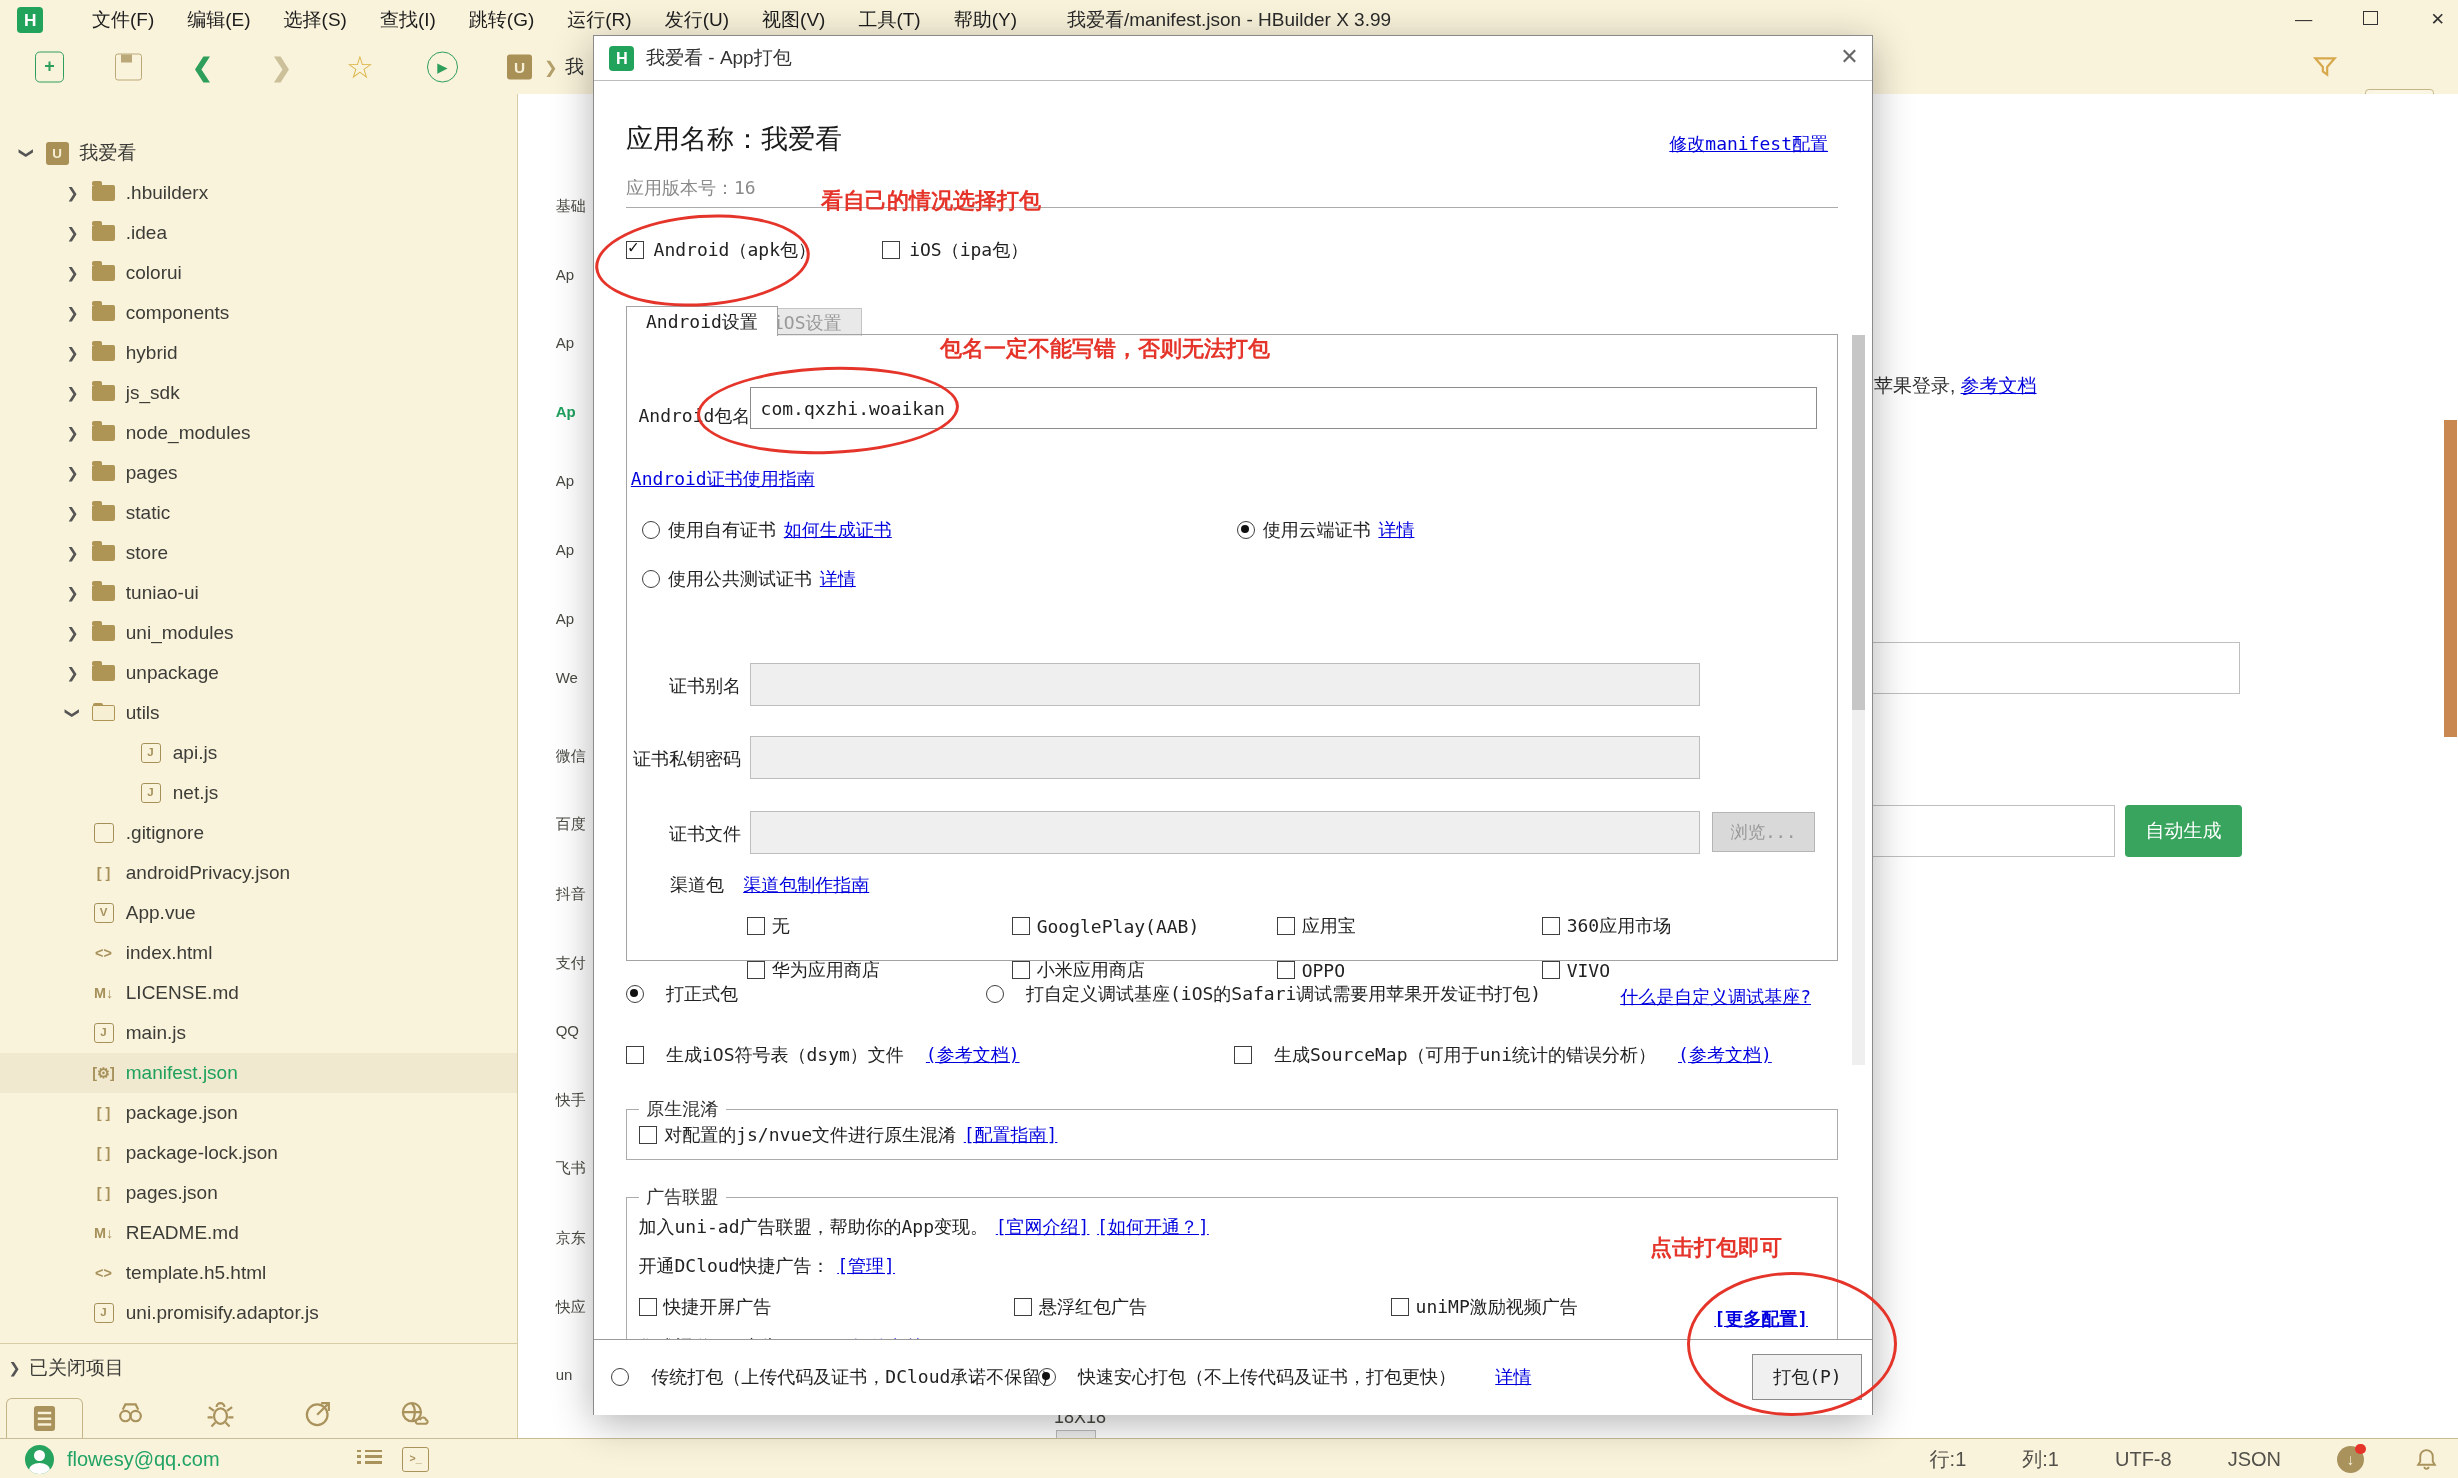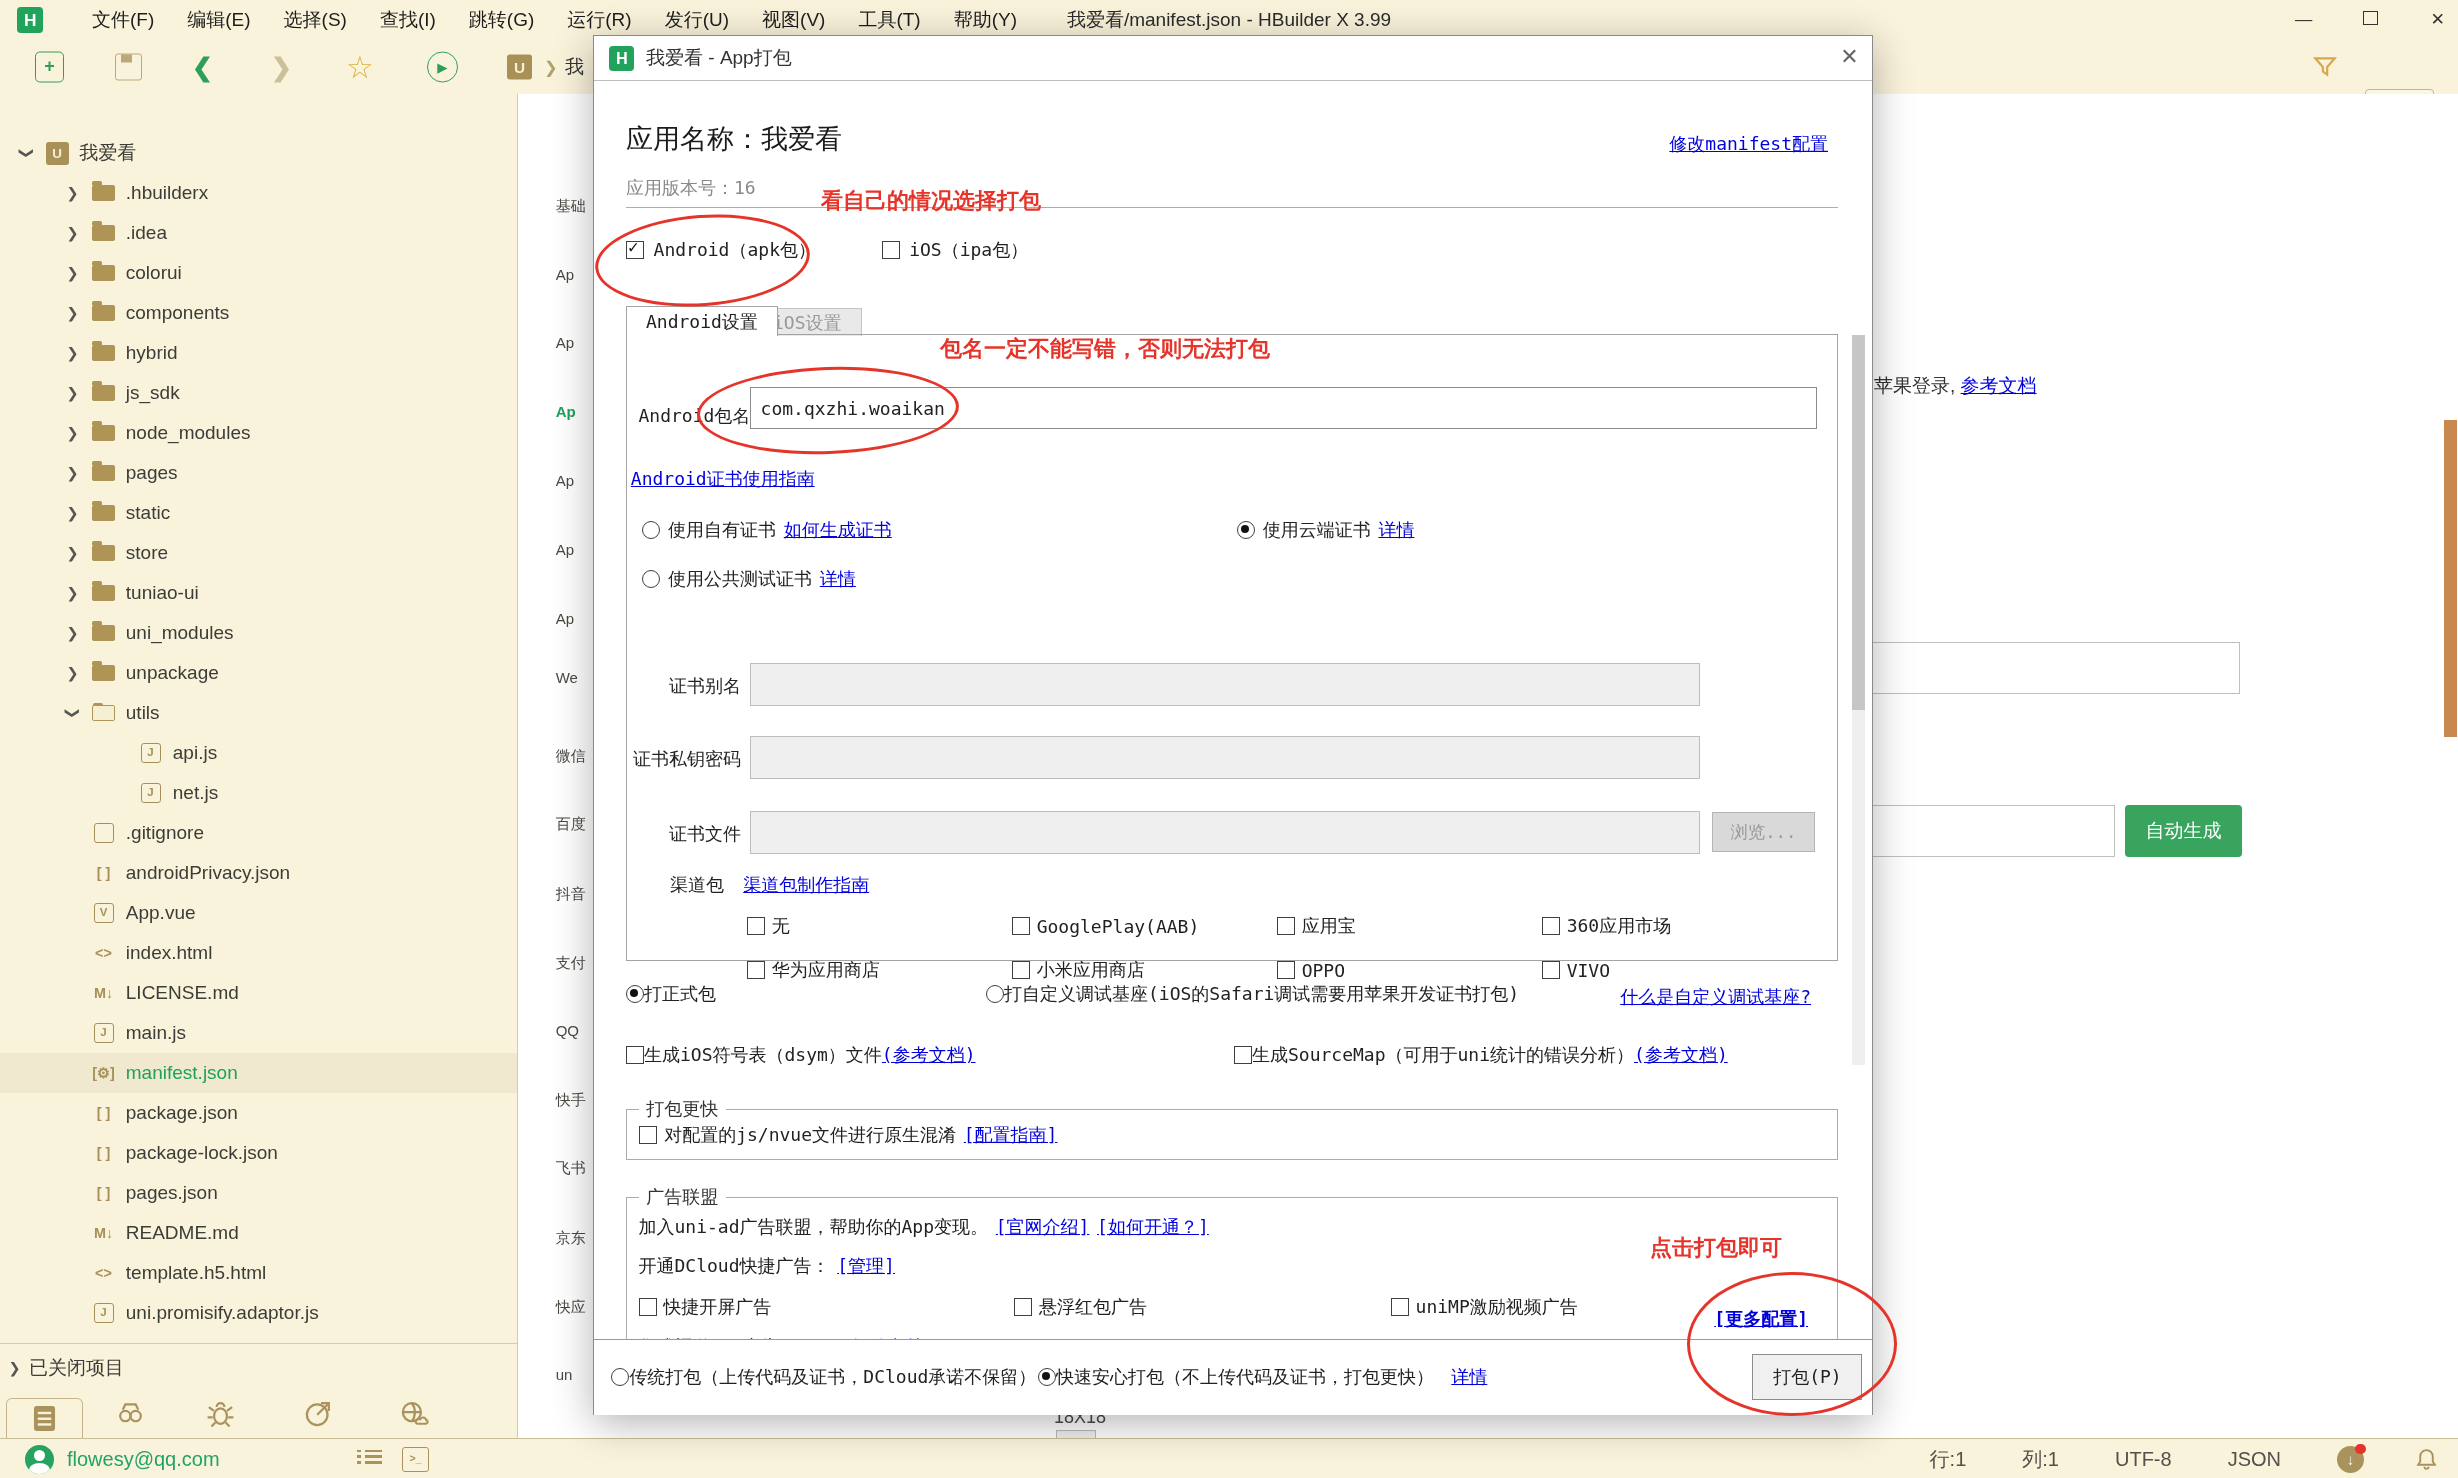--- a/index.html
+++ b/index.html
@@ -85,21 +85,21 @@
   #dlg-titlebar{position:absolute;left:0;top:0;width:100%;height:44px;border-bottom:1px solid #BDBDBD;background:#fff;}
   #dlg-logo{position:absolute;left:15.4px;top:9.6px;width:25px;height:25px;background:#21A35C;border-radius:3.8px;
             color:#fff;font-weight:bold;font-size:16.3px;text-align:center;line-height:25px;font-family:"Liberation Sans",sans-serif;}
   #dlg-title{position:absolute;left:52px;top:0;height:44px;line-height:44px;font-size:19px;color:#333;font-family:"Liberation Sans",sans-serif;}
   #dlg-close{position:absolute;right:13.4px;top:7.7px;font-size:22px;color:#666;font-family:"Liberation Sans",sans-serif;}
   .link{color:#0000DE;text-decoration:underline;cursor:pointer;}
   #dlg-appname{position:absolute;left:32px;top:85px;font-size:27px;color:#1b1b1b;}
   #dlg-modify{position:absolute;right:44px;top:96px;font-size:18px;}
   #dlg-version{position:absolute;left:32px;top:140px;font-size:18px;color:#8a8a8a;}
   #dlg-hr{position:absolute;left:32px;right:34px;top:171px;border-top:1px solid #ABABAB;}
-  .drow{position:absolute;display:flex;align-items:center;gap:0;white-space:nowrap;}
+  .drow{position:absolute;display:flex;align-items:center;gap:22px;white-space:nowrap;}
   .cb{position:relative;width:18px;height:18px;border:1.9px solid #3f3f3f;background:#fff;box-sizing:border-box;flex:none;}
   .cb.on::after{content:"✓";position:absolute;left:1px;top:-4.8px;font-size:17.3px;font-weight:bold;color:#111;}
   .radio{position:relative;width:18px;height:18px;border:1.9px solid #3f3f3f;border-radius:50%;box-sizing:border-box;flex:none;}
   .radio.sel::after{content:"";position:absolute;left:2.9px;top:2.9px;width:8.6px;height:8.6px;border-radius:50%;background:#111;}
   #cb-row{left:32px;top:202px;gap:9.6px;}
   #cb-row .second{margin-left:56px;}
   .tab{position:absolute;top:270px;height:29px;line-height:29px;padding:0 19px;font-size:18px;}
   #tab-android{left:32px;background:#fff;border:1px solid #A3A3A3;border-bottom:none;z-index:2;color:#222;}
   #tab-ios{left:159px;background:#E9E9E9;border:1px solid #C4C4C4;border-bottom:none;color:#999;height:27px;line-height:27px;top:272px;}
   #panel{position:absolute;left:32px;top:298px;width:1212px;height:627px;border:1px solid #A3A3A3;box-sizing:border-box;}
@@ -567,21 +567,21 @@
     <span>生成iOS符号表（dsym）文件</span>
     <span class="link">(参考文档)</span>
   </div>
   <div class="drow" style="left:640px;top:1007px;">
     <span class="cb"></span>
     <span>生成SourceMap（可用于uni统计的错误分析）</span>
     <span class="link">(参考文档)</span>
   </div>
 
   <fieldset id="fieldset1">
-    <legend>打包更快</legend>
+    <legend>原生混淆</legend>
     <div class="fl-row" style="top:1.9px;">
       <span class="cb"></span>
       <span>对配置的js/nvue文件进行原生混淆</span>
       <span class="link">[配置指南]</span>
     </div>
   </fieldset>
 
   <fieldset id="fieldset2">
     <legend>广告联盟</legend>
     <div class="fl-row" style="top:5.8px;">

